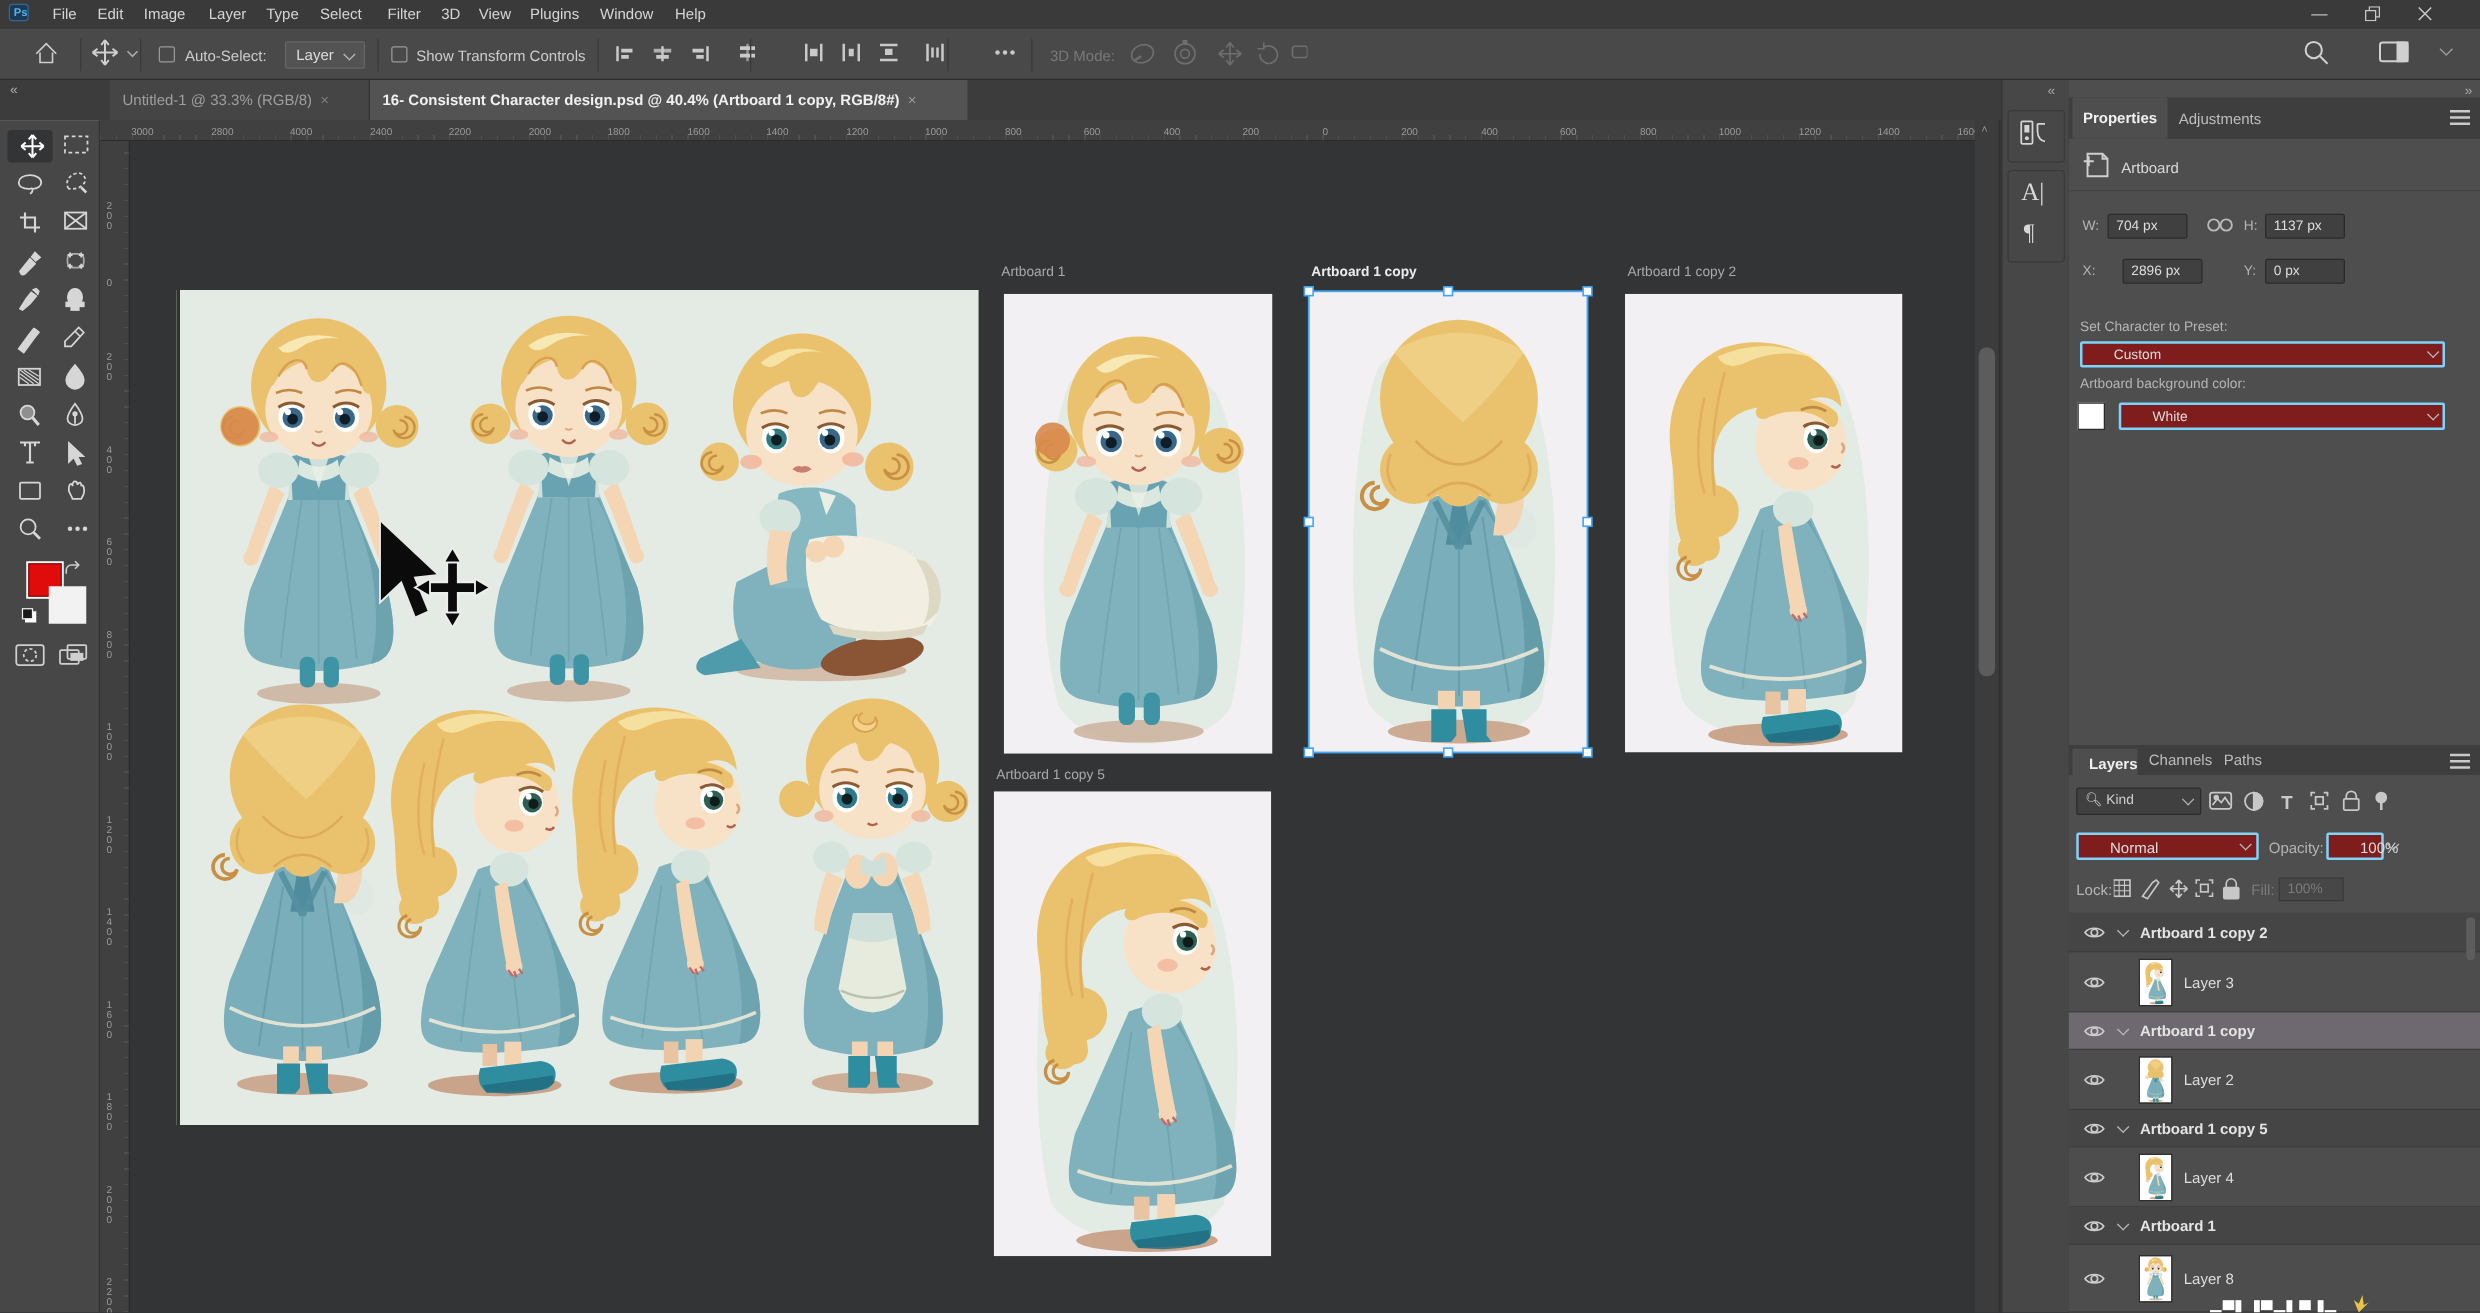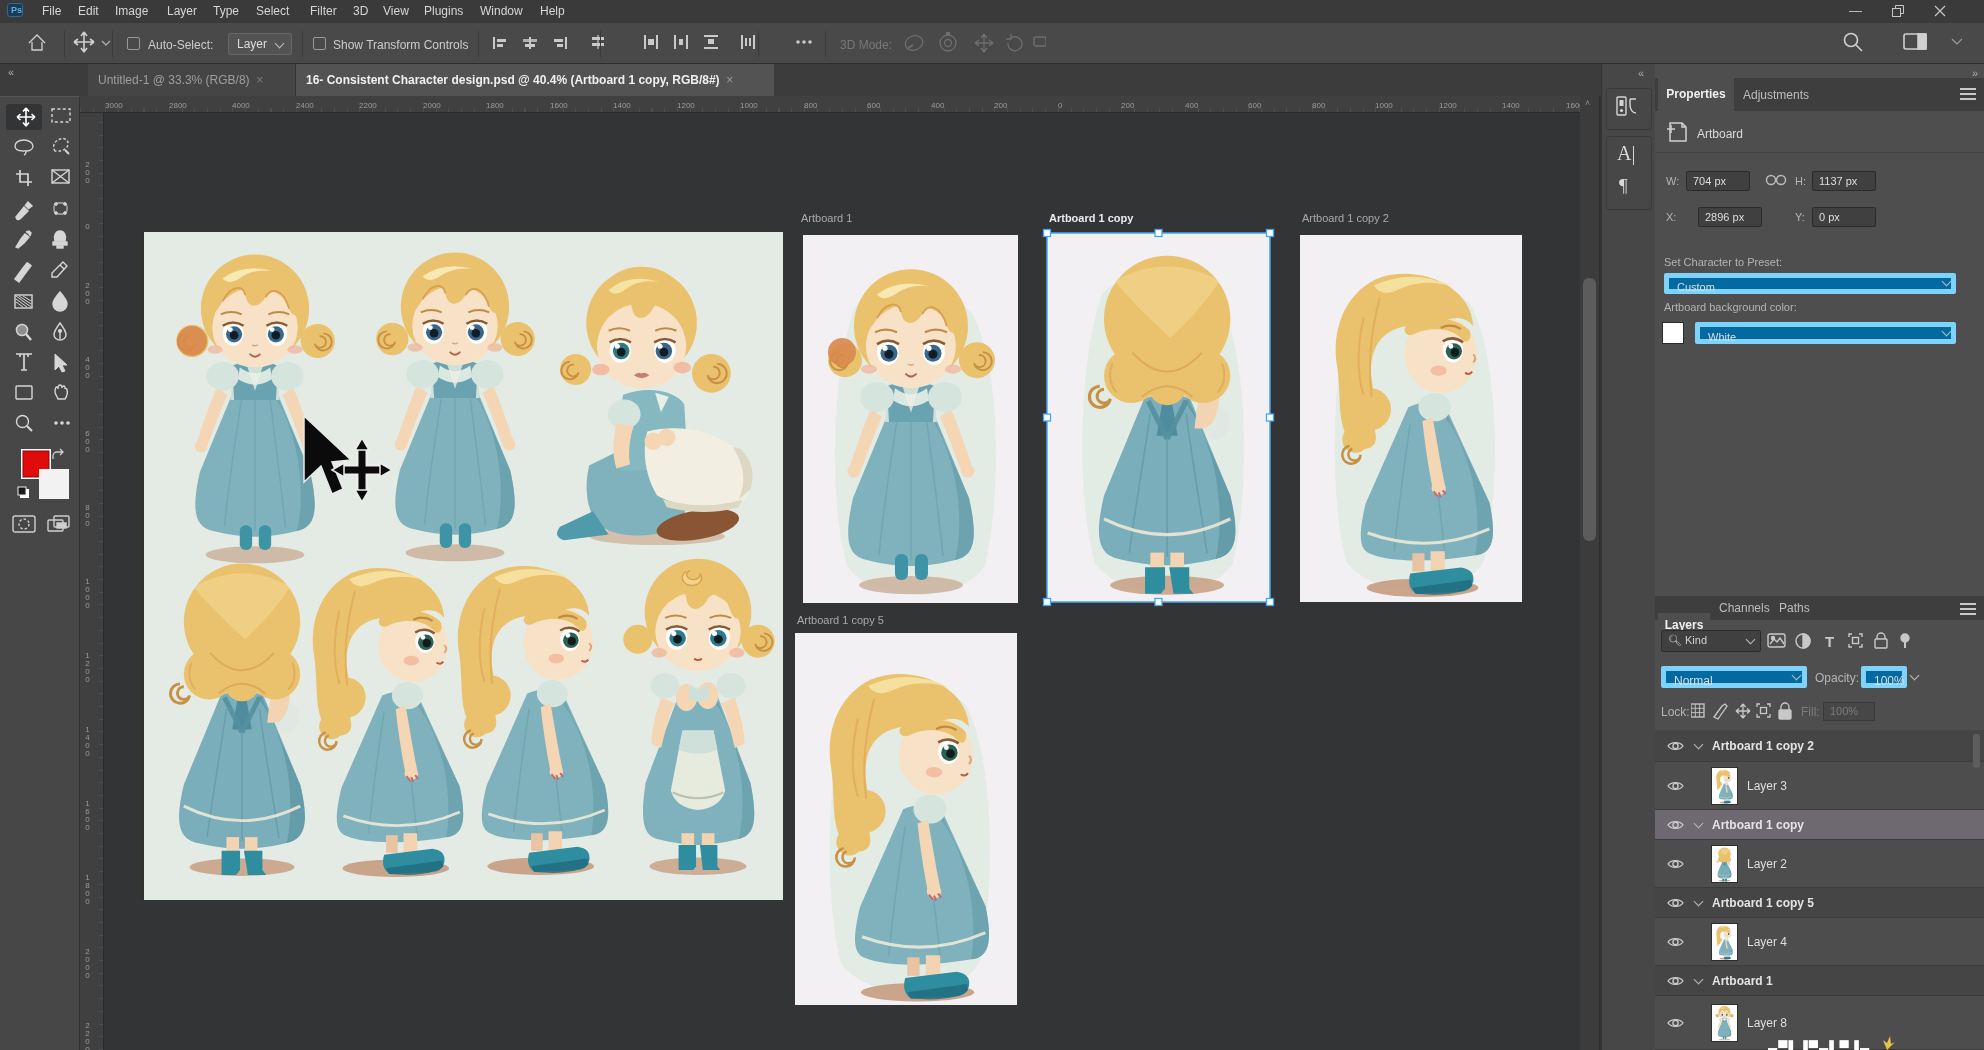--- a/index.html
+++ b/index.html
@@ -23,21 +23,21 @@
 .rv{position:absolute;left:3px;writing-mode:vertical-lr;text-orientation:upright;letter-spacing:-1px}
 #canvas{left:104px;top:113px;width:1476px;height:937px;background:#333436}
 .ablabel{position:absolute;color:#a9a9a9;font-size:11px;white-space:nowrap}
 #scrollv{left:1580px;top:96px;width:20px;height:954px;background:#3c3c3c;border-right:1px solid #2e2e2e}
 #scrollthumb{position:absolute;left:3px;top:182px;width:13px;height:263px;background:#5c5c5c;border-radius:6px}
 #dockstrip{left:1601px;top:64px;width:54px;height:986px;background:#474747;border-left:1px solid #333}
 #propspanel{left:1655px;top:64px;width:329px;height:986px;background:#4e4e4e}
 .ptabs{position:absolute;left:0;top:14px;width:329px;height:33px;background:#3e3e3e}
 .field{position:absolute;height:20px;background:#404040;border:1px solid #2b2b2b;border-radius:2px;color:#dedede;font-size:11px;line-height:18px;padding-left:6px}
 .lbl{position:absolute;color:#b4b4b4;font-size:11px}
-.ddown{position:absolute;height:21px;background:#0369a1;border:5px solid #7dd3fc;border-radius:2px;color:#dedede;font-size:11px;line-height:19px;padding-left:8px}
+.ddown{position:absolute;height:21px;background:#7f1d1d;border:2px solid #7dd3fc;border-radius:2px;color:#dedede;font-size:11px;line-height:19px;padding-left:25px}
 .chev{position:absolute;width:7px;height:7px;border-right:1px solid #bbb;border-bottom:1px solid #bbb;transform:rotate(45deg)}
 .eyeic{position:absolute;width:17px;height:12px}
 .lrow{position:absolute;left:0;width:329px;color:#ddd;font-size:11px}
 .thumbbox{position:absolute;width:25px;height:36px;background:#fdfdfd;outline:1px solid #2e2e2e}
 </style></head><body>
 <div id="menubar" class="abs">
     <div id="pslogo">Ps</div>
     <span class="mi" style="left:42px">File</span>
     <span class="mi" style="left:78px">Edit</span>
     <span class="mi" style="left:115px">Image</span>
@@ -638,21 +638,21 @@
 <span class="lbl" style="left:9px;top:192px">Set Character to Preset:</span>
 <div class="ddown" style="left:9px;top:209px;width:292px">Custom</div>
     <div class="chev" style="left:288px;top:214px"></div>
 <span class="lbl" style="left:9px;top:237px">Artboard background color:</span>
 <div style="position:absolute;left:7px;top:258px;width:22px;height:22px;background:#fff;border:1px solid #2b2b2b"></div>
 <div class="ddown" style="left:40px;top:258px;width:261px;height:22px;line-height:20px">White</div>
     <div class="chev" style="left:288px;top:264px"></div>
 </div>
 <div class="abs" style="left:1655px;top:596px;width:329px;height:454px;background:#4e4e4e">
 <div style="position:absolute;left:0;top:0;width:329px;height:24px;background:#3e3e3e"></div>
-<div style="position:absolute;left:3px;top:17px;width:52px;height:24px;background:#4e4e4e;color:#f0f0f0;font-size:12px;font-weight:bold;text-align:center;line-height:24px">Layers</div>
+<div style="position:absolute;left:3px;top:3px;width:52px;height:24px;background:#4e4e4e;color:#f0f0f0;font-size:12px;font-weight:bold;text-align:right;line-height:24px">Layers</div>
 <span style="position:absolute;left:64px;top:5px;color:#bdbdbd;font-size:12px">Channels</span>
 <span style="position:absolute;left:124px;top:5px;color:#bdbdbd;font-size:12px">Paths</span>
 <svg style="position:absolute;right:8px;top:6px" width="16" height="14">
       <g fill="#c9c9c9">
         <rect y="1" width="16" height="2"></rect>
         <rect y="6" width="16" height="2"></rect>
         <rect y="11" width="16" height="2"></rect>
       </g>
     </svg>
 <div class="field" style="left:6px;top:34px;width:100px;height:22px;color:#cfcfcf">🔍︎ Kind</div>

